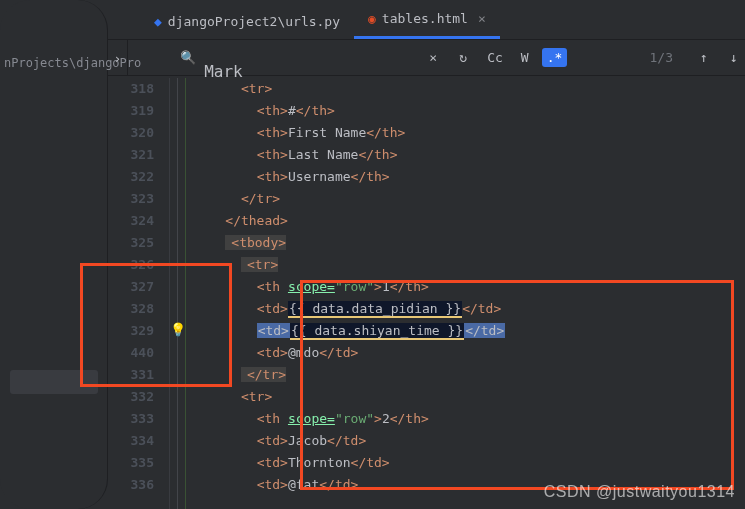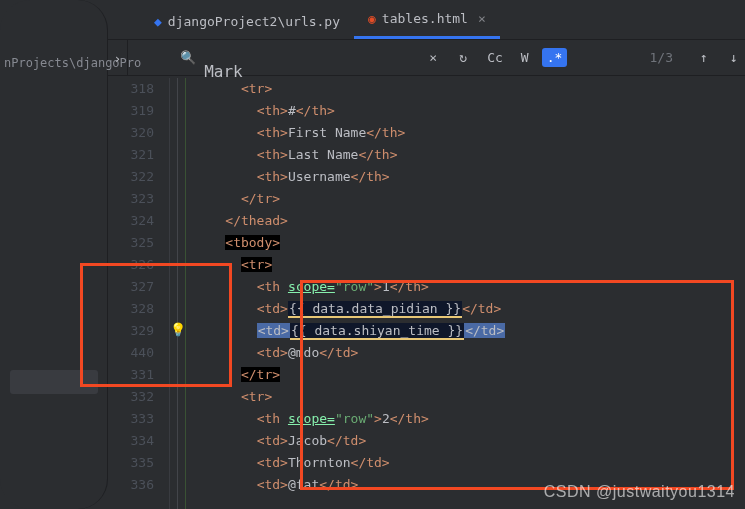--- a/index.html
+++ b/index.html
@@ -13,34 +13,34 @@
 .sopt { color:#bcbec4; padding:2px 5px; border-radius:3px; }
 .sopt.on { background:#3574f0; color:#fff; }
 .scount { color:#6f737a; margin-left:auto; margin-right:12px; }
 .sbtn { width:22px; height:22px; display:flex; align-items:center; justify-content:center; cursor:pointer; color:#bcbec4; }
 .sidebar { position:absolute; left:0; top:0; width:108px; height:100%; background:#2b2d30; border-right:1px solid #1e1f22;border-radius:30px; }
 .crumb { position:absolute; top:56px; left:4px; color:#868991; white-space:nowrap; font-size:12px; }
 .side-ph { position:absolute; top:370px; left:10px; width:88px; height:24px; background:#393b40; border-radius:3px; }
 .nav-gut { position:absolute; left:108px; top:40px; width:20px; height:36px; display:flex; align-items:center; justify-content:center; border-right:1px solid #1e1f22; }
 .editor { position:absolute; left:118px; top:78px; right:0; bottom:0; display:flex; }
 .linenums { width:48px; text-align:right; padding-right:12px; color:#4b5059; user-select:none; }
-.linenums div { height:22px; line-height:22px; }
+.linenums div { height:22px; line-height:22px;font-weight:bold; }
 .gutter { width:28px; position:relative; }
 .bulb { position:absolute; left:4px; color:#f2c55c; }
 .gl { position:absolute; top:0; bottom:0; width:1px; }
 .code { flex:1; white-space:pre; position:relative; }
 .cl { height:22px; line-height:22px; position:relative; }
 .tag { color:#cf8e6d; }
 .attr { color:#86efac;text-decoration:underline; }
 .val { color:#6aab73; }
 .txt { color:#bcbec4; }
 .hl1 { background:#0f172a; border-bottom:2px solid #e8c776; padding:0 1px; }
 .hl2 { background:#4a6aa5; padding:0 1px; }
 .box1 { position:absolute; border:3px solid #f24822; pointer-events:none; }
-.green { background:#000000; }
+.green { background:#404040;padding-left:6px; }
 .wm { position:absolute; bottom:8px; right:10px; color:rgba(255,255,255,.6); font-size:16px; font-family:sans-serif; letter-spacing:.5px;text-align:center; }
 </style>
 </head>
 <body>
 
 <div class="sidebar">
   <div class="crumb">nProjects\djangoPro</div>
   <div class="side-ph"></div>
 </div>
 

